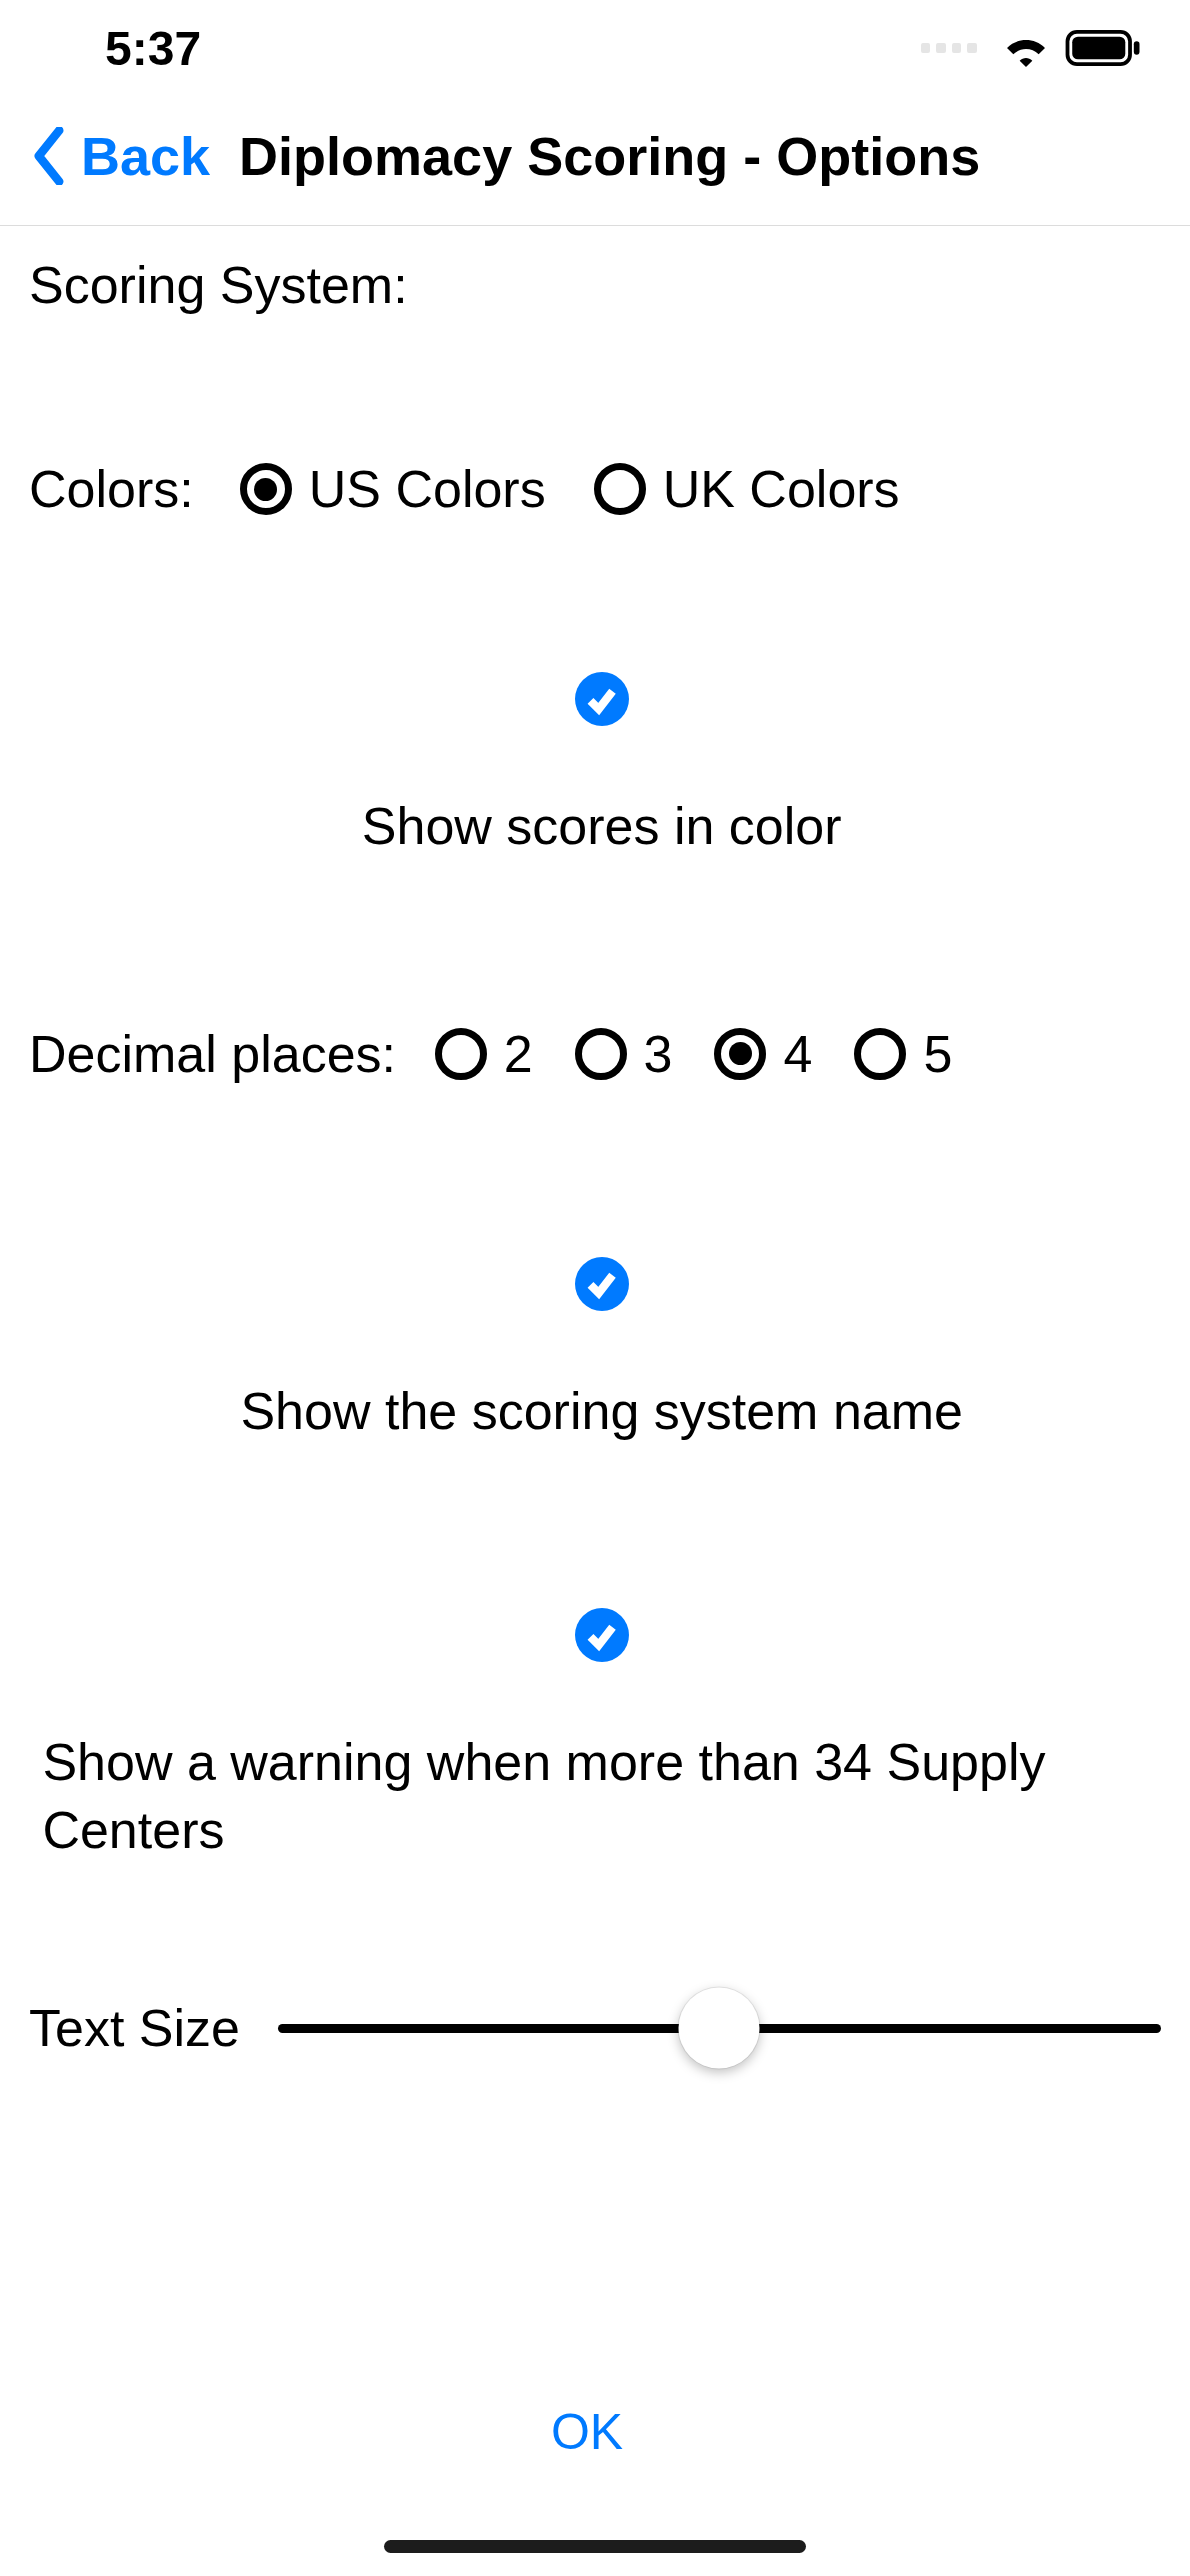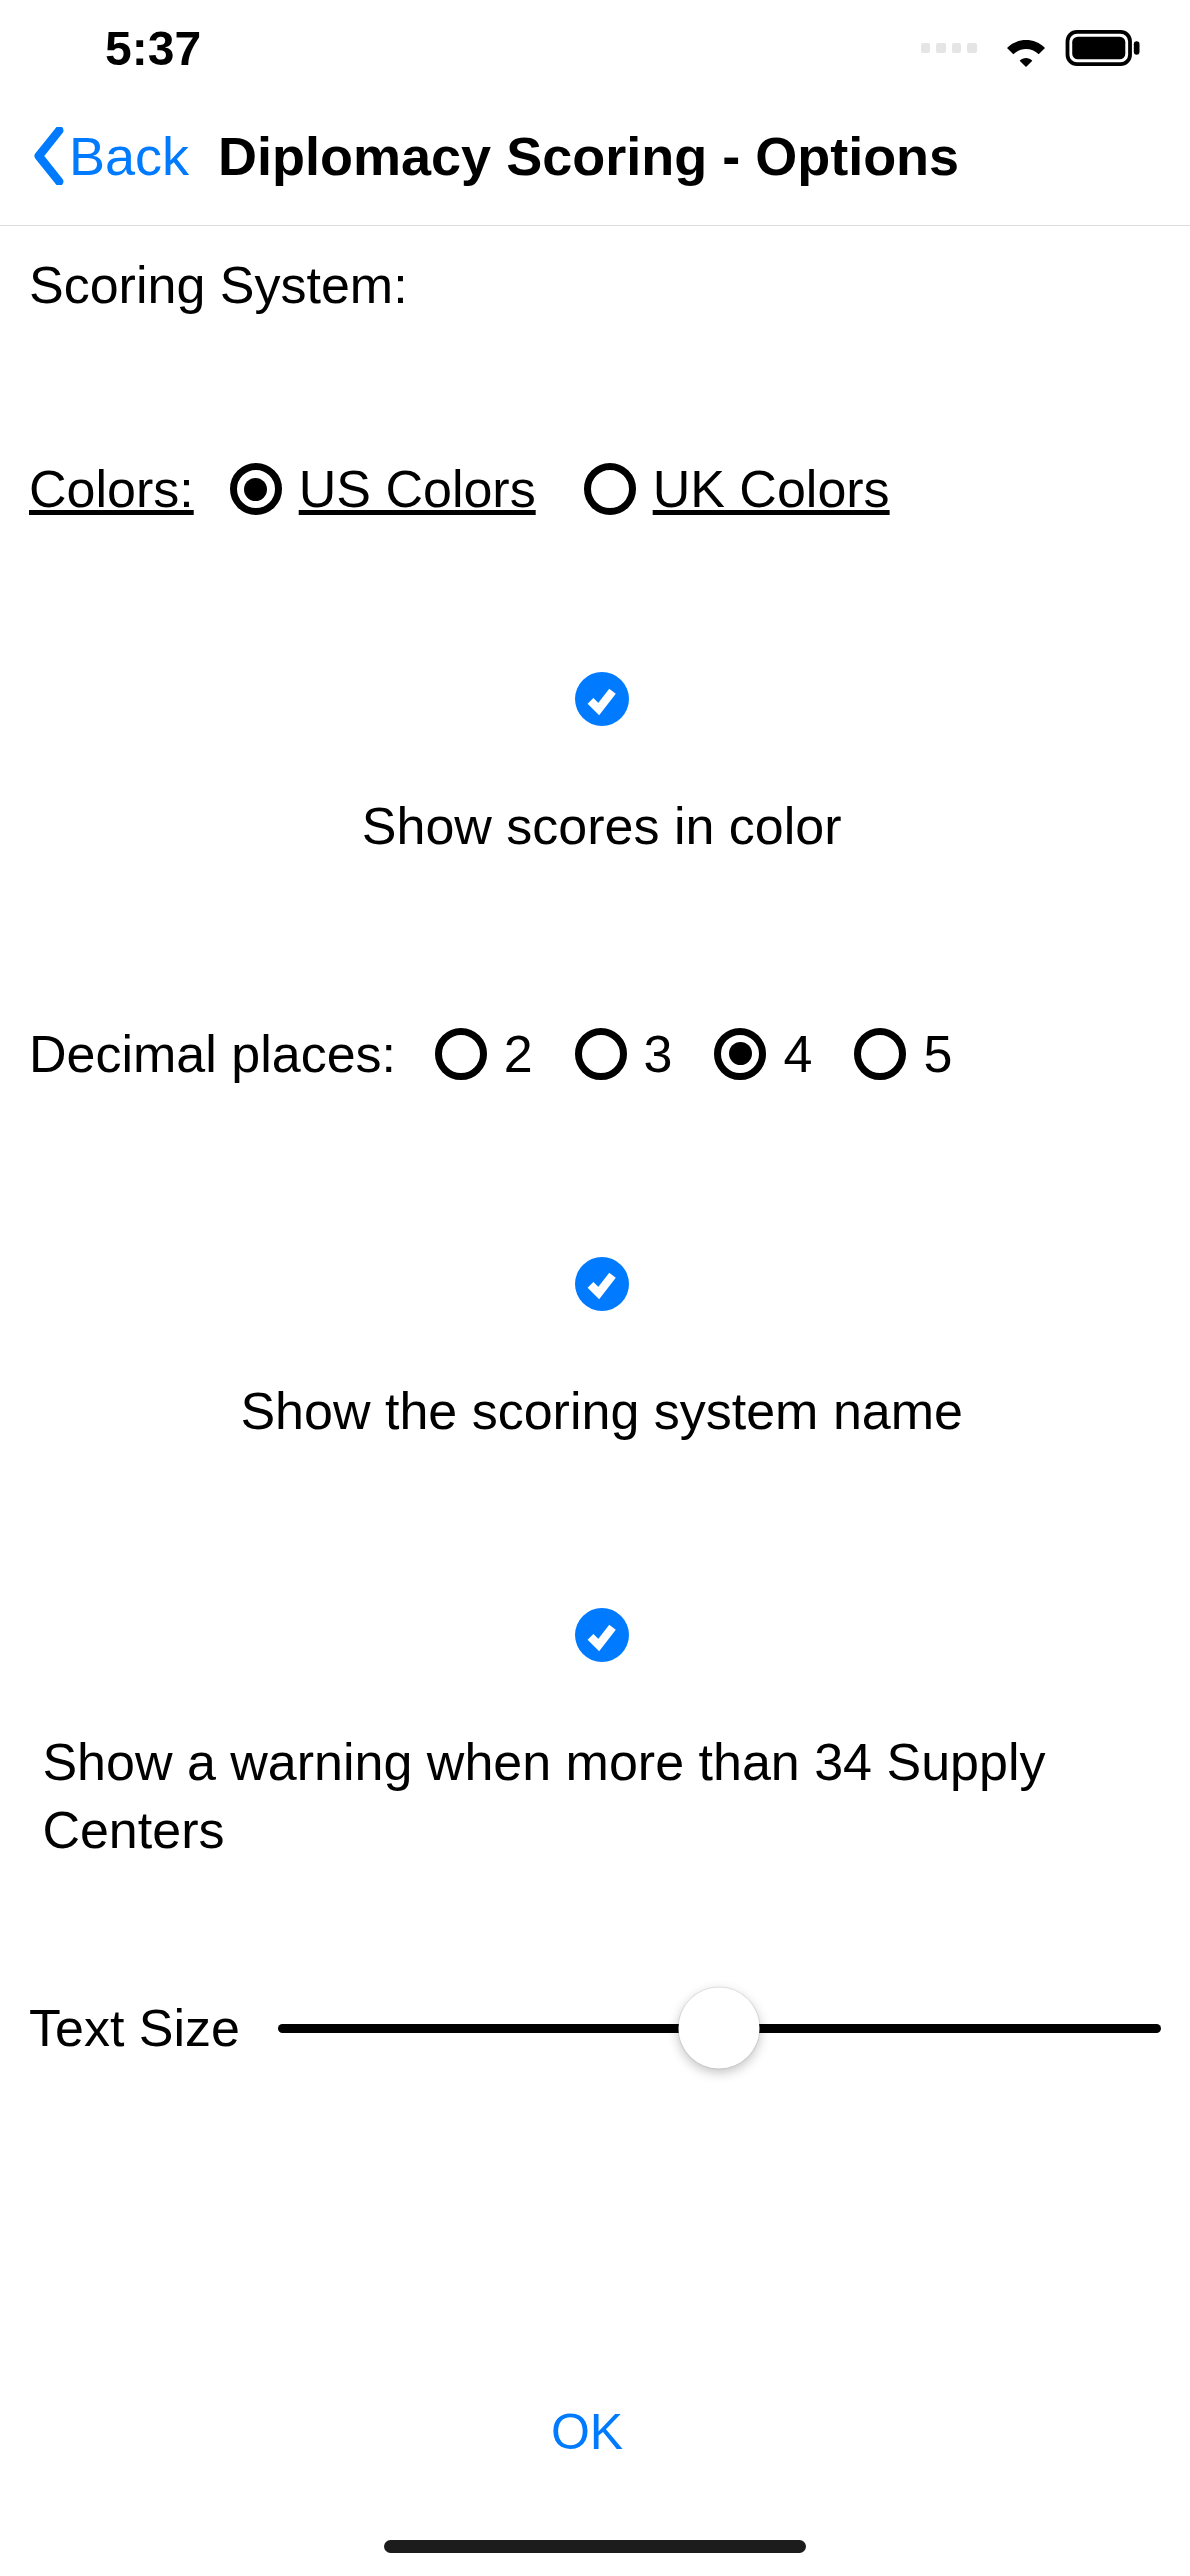--- a/index.html
+++ b/index.html
@@ -41,22 +41,22 @@
     display: flex;
     align-items: center;
     padding: 29px 29px 38px 29px;
     border-bottom: 1.9px solid #dcdcdc;
   }
   .back-btn {
     display: flex;
     align-items: center;
     color: #007aff;
     font-size: 54px;
-    font-weight: 400;
-    gap: 0px;
+    font-weight: 700;
+    gap: 12px;
   }
   .back-btn svg { width: 40px; height: 58px; }
   .page-title {
     font-size: 54px;
     font-weight: 600;
     margin-left: 29px;
     color: #000;
   }
   .content {
     padding: 29px 29px 0 29px;
@@ -210,21 +210,21 @@
   </div>
   <div class="page-title">Diplomacy Scoring - Options</div>
 </div>
 
 <div class="content">
 
   <div class="row" style="margin-bottom:144px;">
     <span class="label">Scoring System:</span>
   </div>
 
-  <div class="row" style="gap:36px;text-decoration:underline;">
+  <div class="row" style="gap:46px;">
     <span class="label">Colors:</span>
     <div class="radio-group">
       <div class="radio">
         <span class="radio-circle selected"></span>
         <span>US Colors</span>
       </div>
       <div class="radio">
         <span class="radio-circle"></span>
         <span>UK Colors</span>
       </div>

